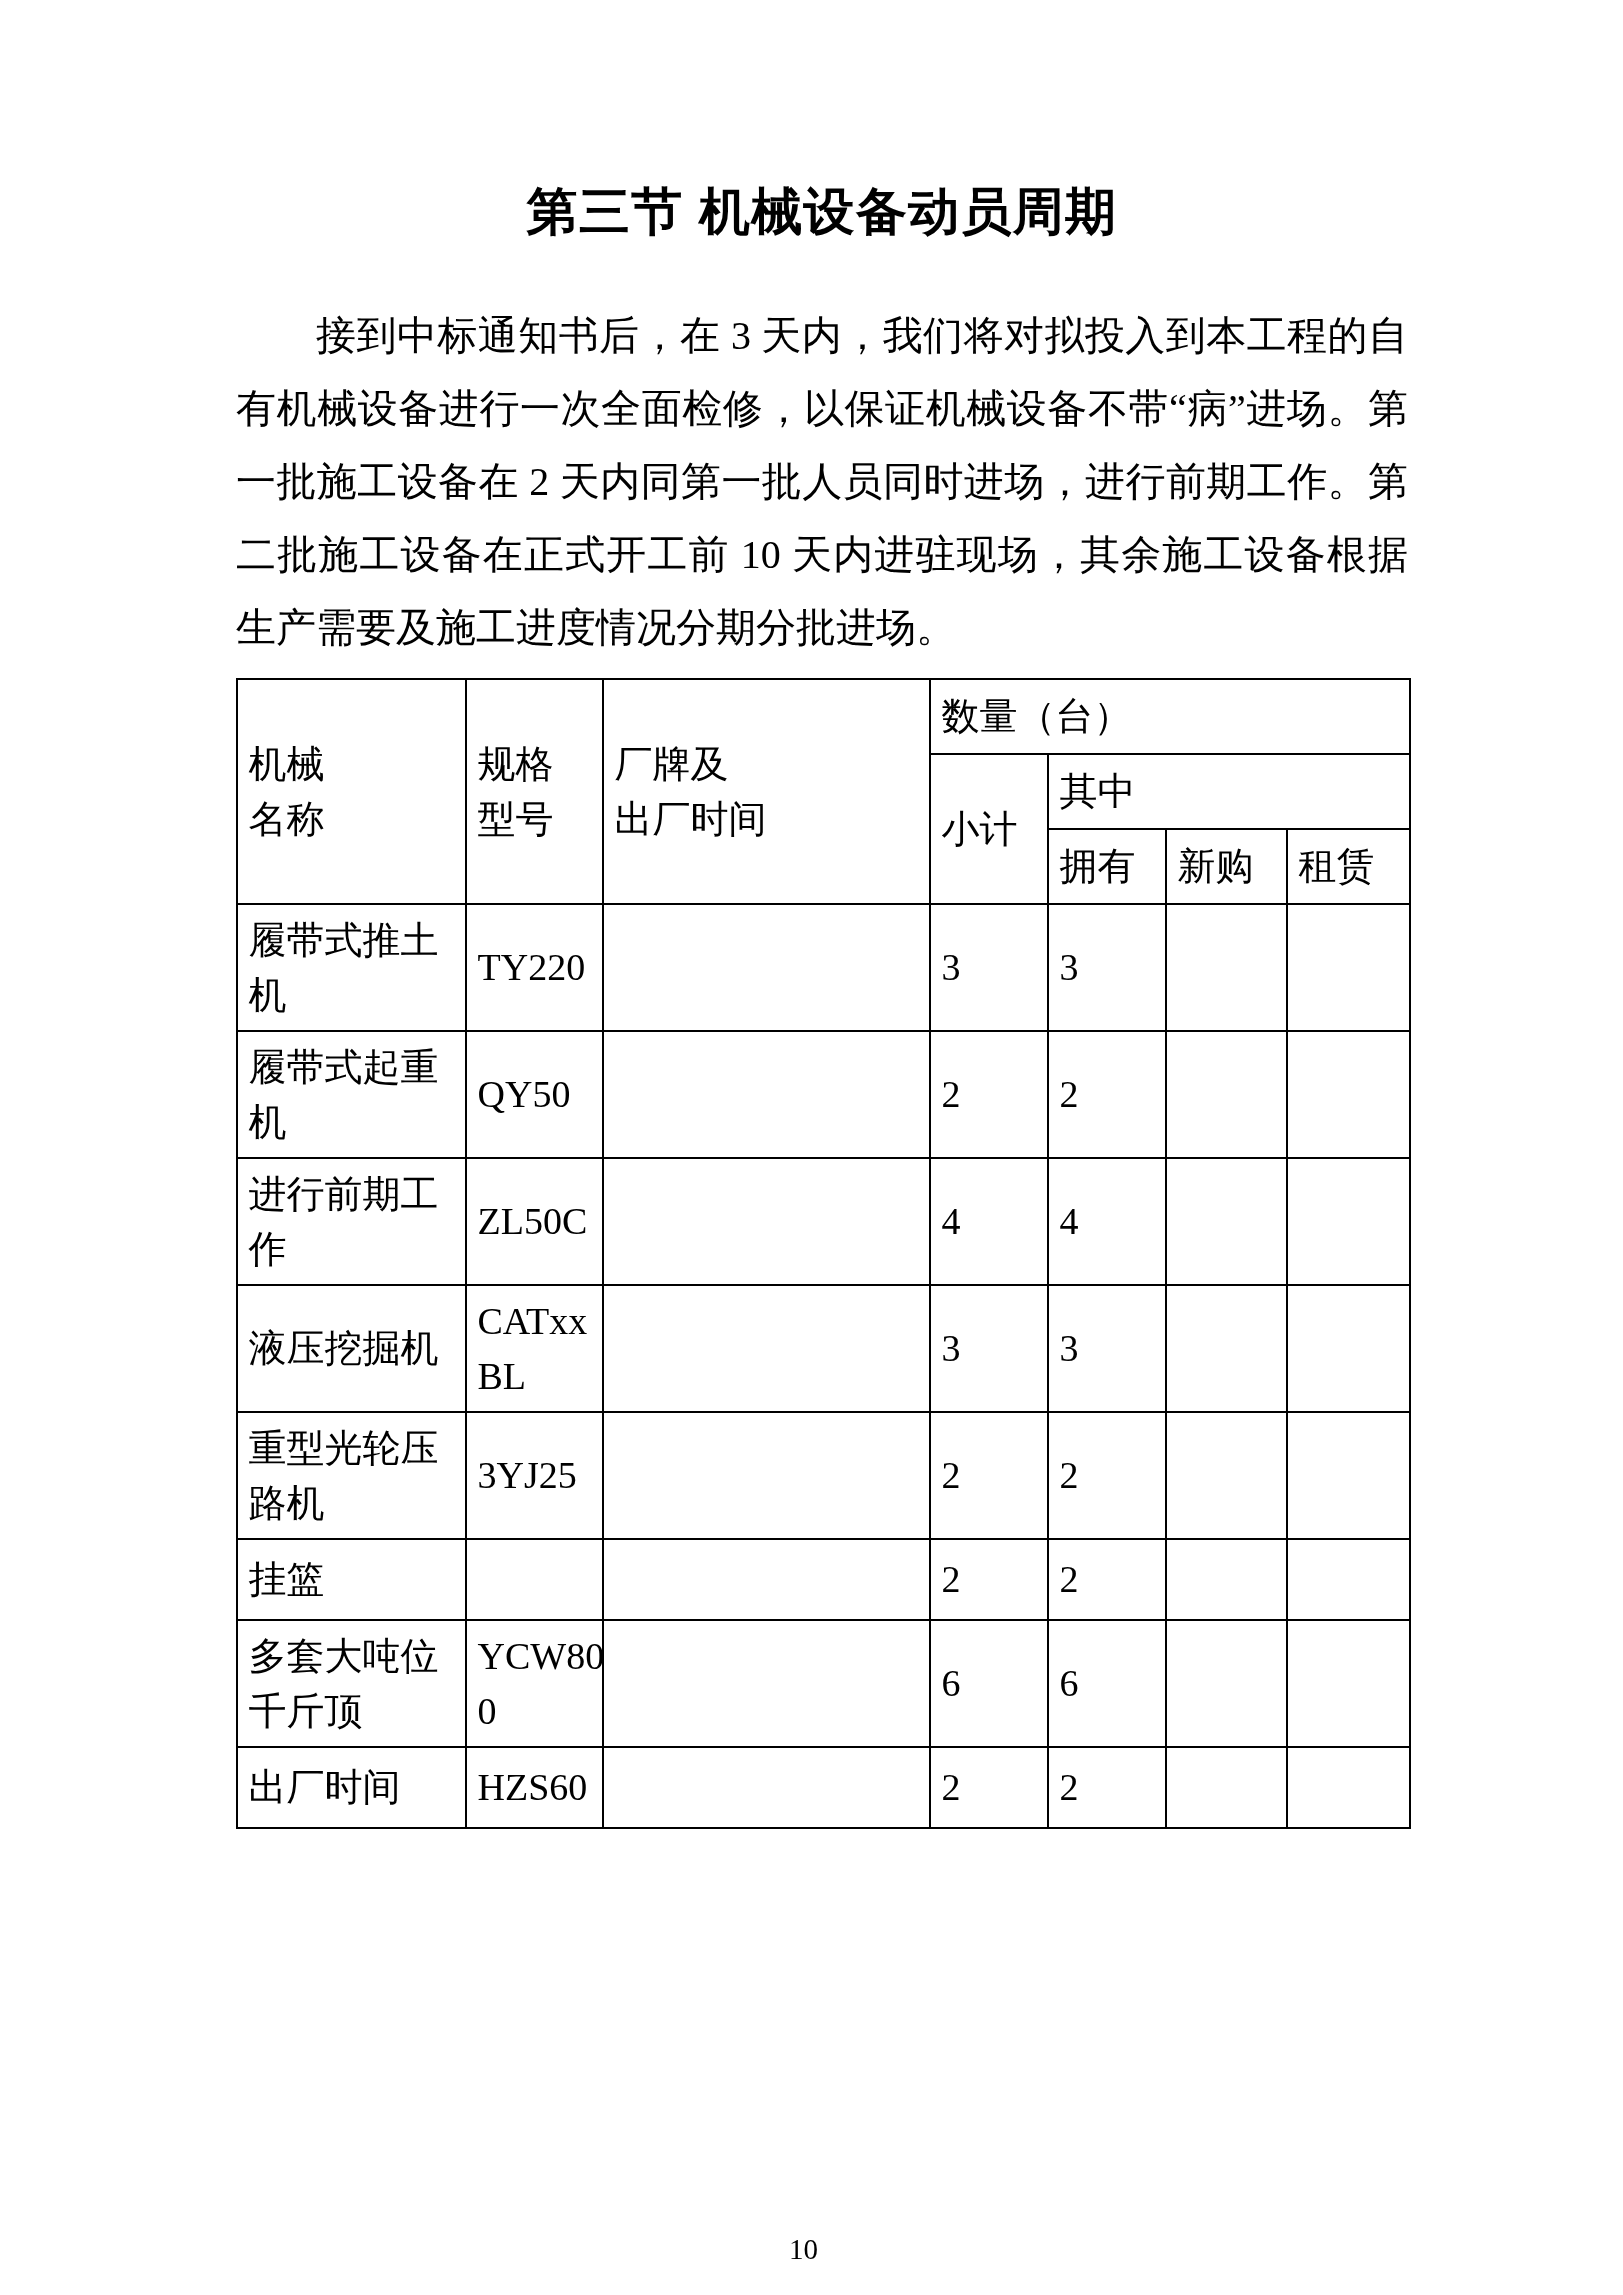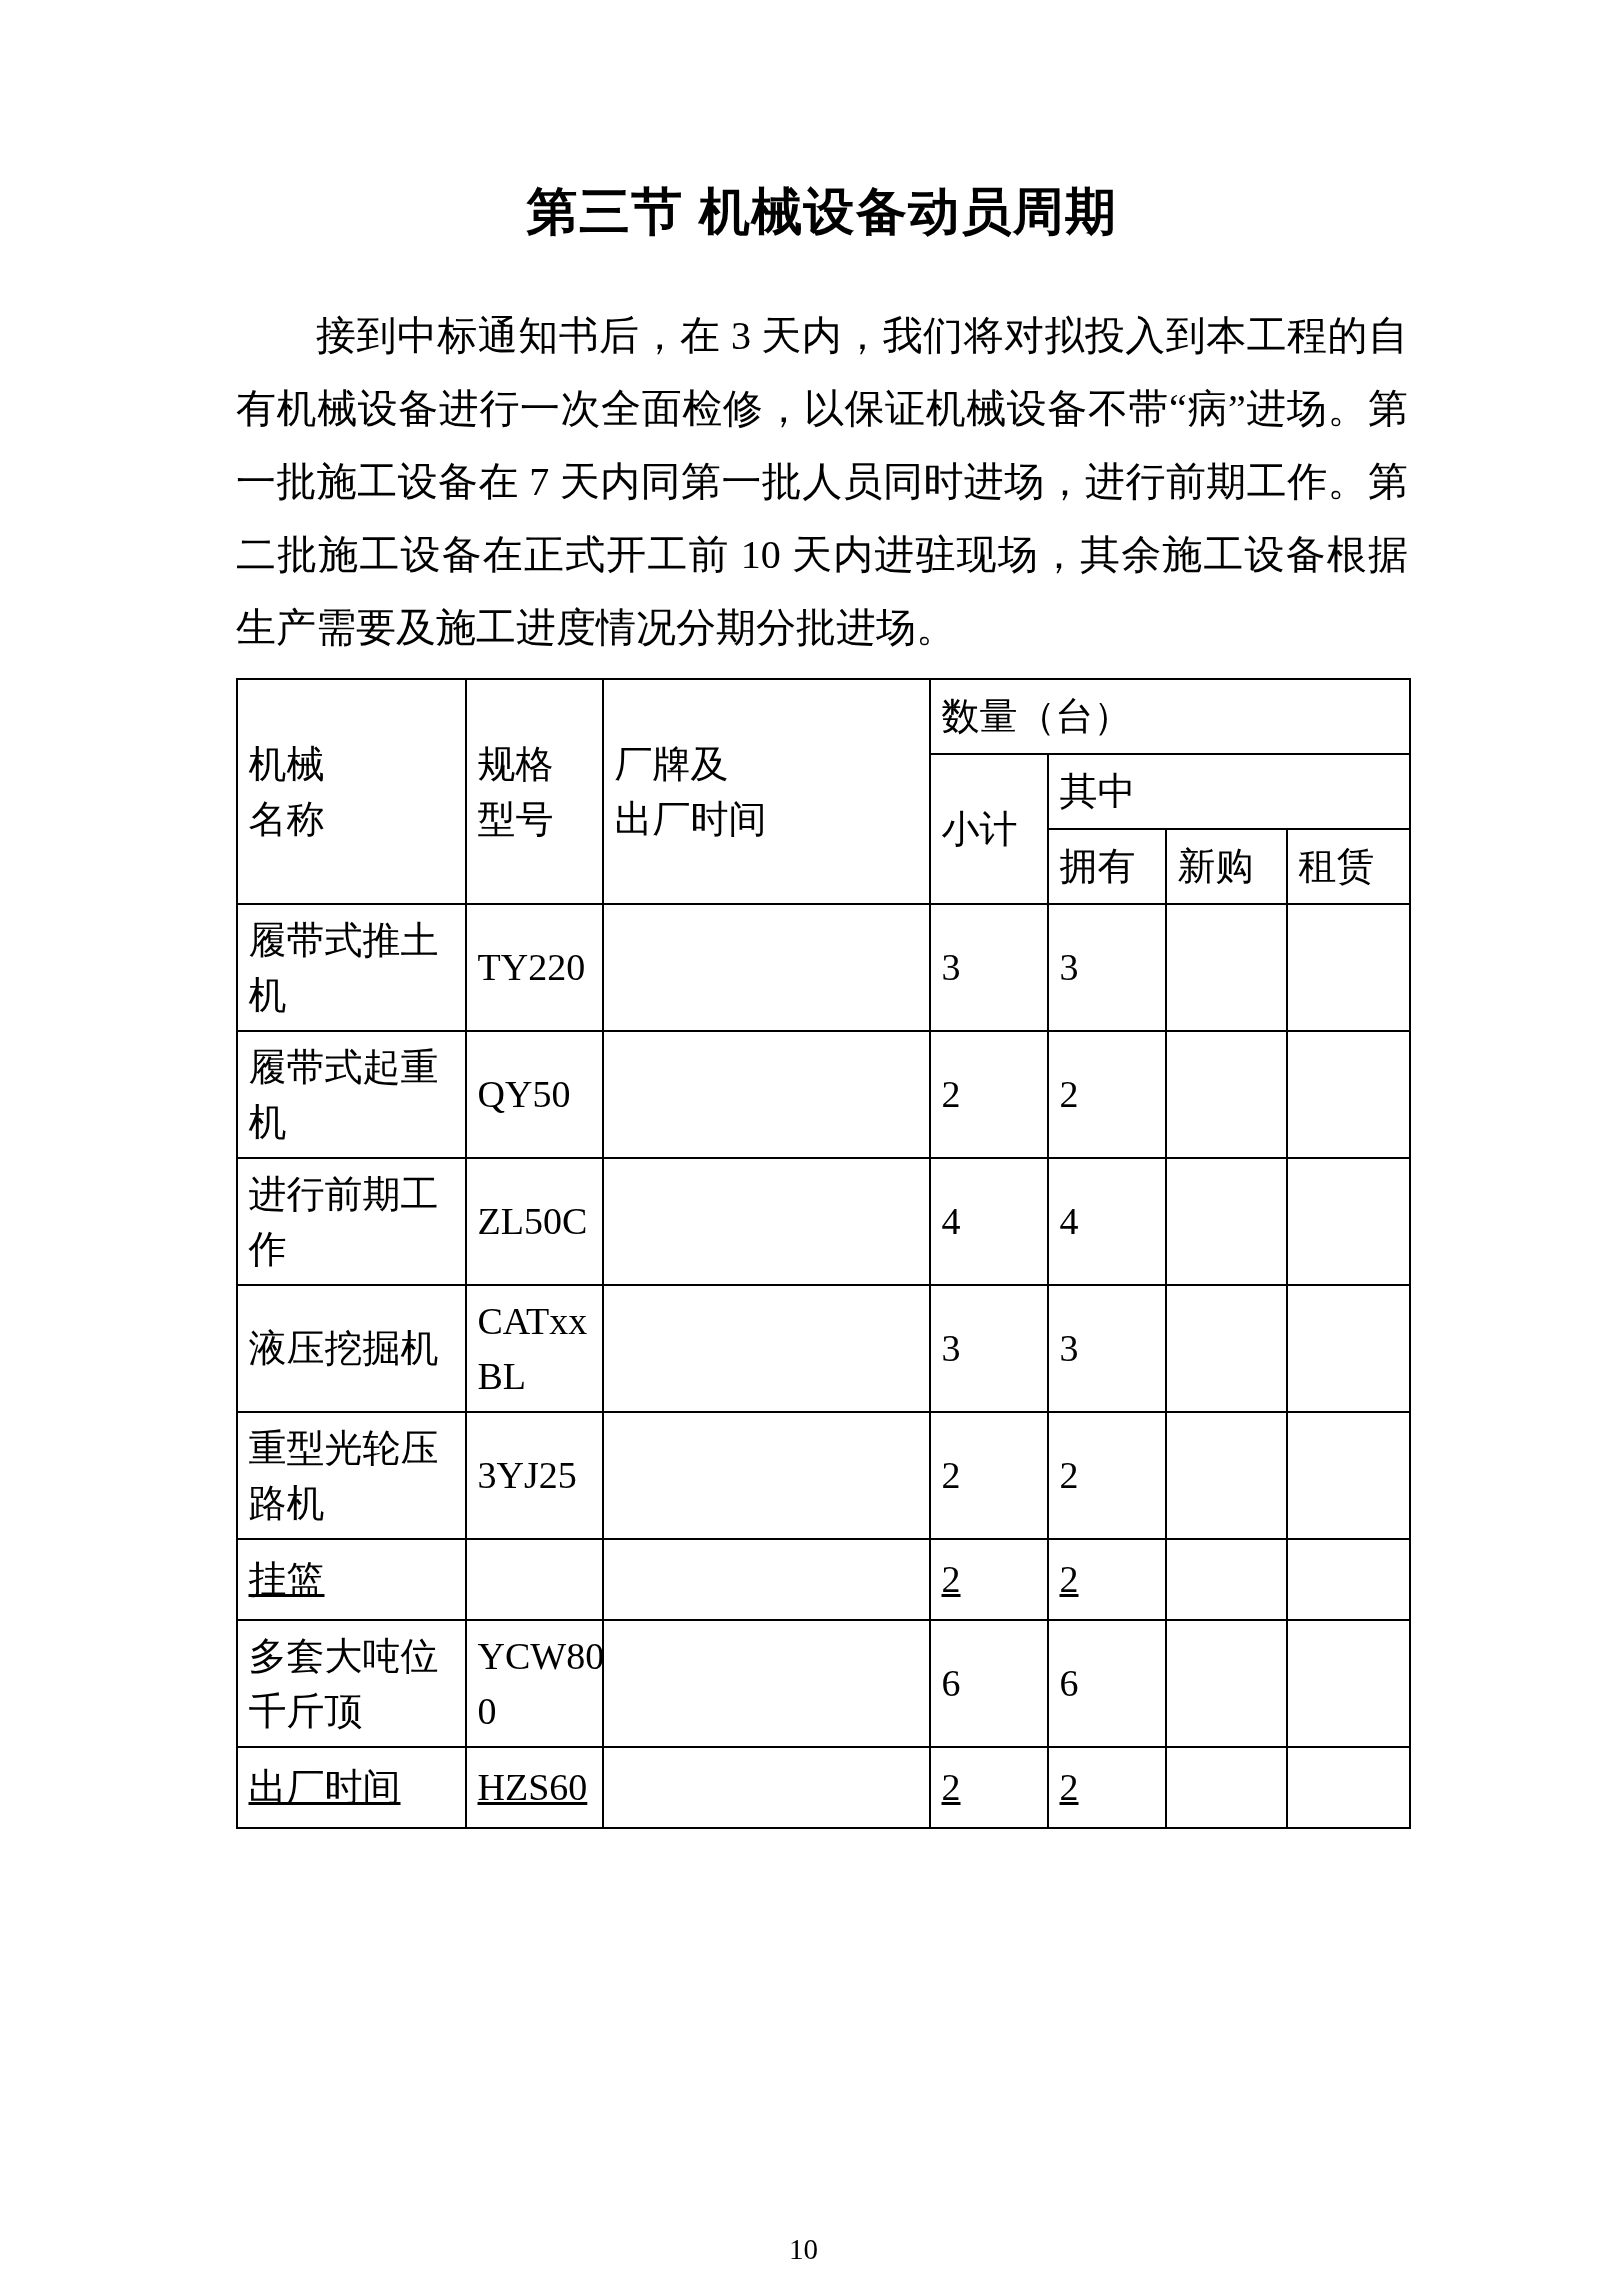--- a/index.html
+++ b/index.html
@@ -49,41 +49,41 @@
     line-height: 1.45;
     padding: 3.9px 10.5px;
     vertical-align: middle;
     text-align: left;
     overflow: hidden;
   }
   tr.hrow1 { height: 75px; }
   tr.hrow2 { height: 75px; }
   tr.hrow3 { height: 75px; }
   tr.row-tall  { height: 127px; }
-  tr.row-short { height: 81px; text-decoration: underline; }
+  tr.row-short { height: 81px; }
   td.two-line { white-space: pre-line; line-height: 72px; margin-left: 42px; }
   td.spec-cell { white-space: pre-line; line-height: 65px; margin-left: 30px; }
   .page-number {
     position: absolute;
     left: 0;
     right: 16px;
     bottom: 29px;
     text-align: center;
     font-size: 29px;
   }
 </style>
 </head>
 <body>
 
 <div class="page">
   <div class="content">
 
     <h1 class="doc-title">第三节 机械设备动员周期</h1>
 
-    <p class="body-paragraph">接到中标通知书后，在 3 天内，我们将对拟投入到本工程的自有机械设备进行一次全面检修，以保证机械设备不带“病”进场。第一批施工设备在 7 天内同第一批人员同时进场，进行前期工作。第二批施工设备在正式开工前 10 天内进驻现场，其余施工设备根据生产需要及施工进度情况分期分批进场。</p>
+    <p class="body-paragraph">接到中标通知书后，在 3 天内，我们将对拟投入到本工程的自有机械设备进行一次全面检修，以保证机械设备不带“病”进场。第一批施工设备在 2 天内同第一批人员同时进场，进行前期工作。第二批施工设备在正式开工前 10 天内进驻现场，其余施工设备根据生产需要及施工进度情况分期分批进场。</p>
 
 
     <table class="equip-table">
       <colgroup>
         <col style="width:229px">
         <col style="width:137px">
         <col style="width:327px">
         <col style="width:118px">
         <col style="width:118px">
         <col style="width:121px">

